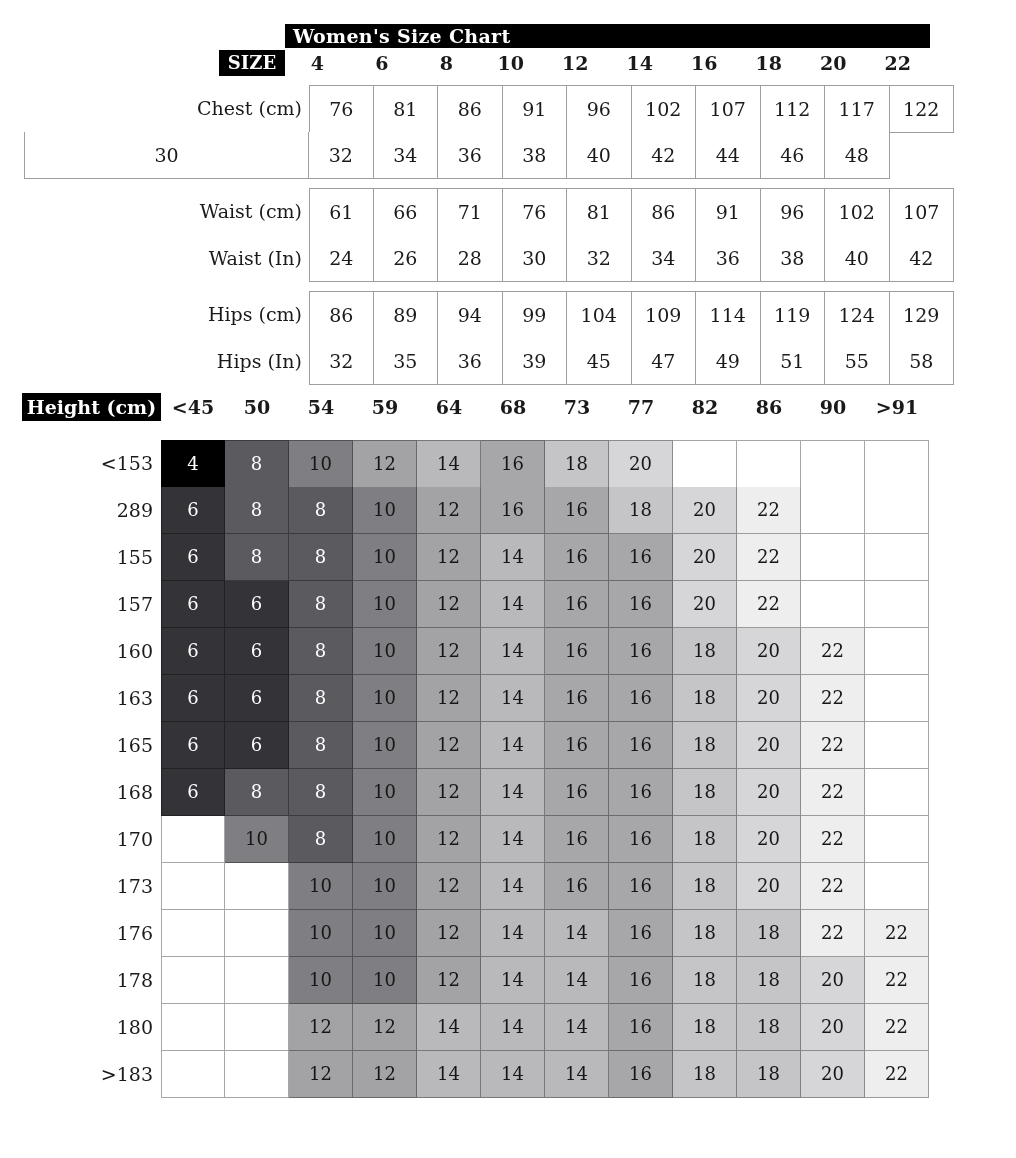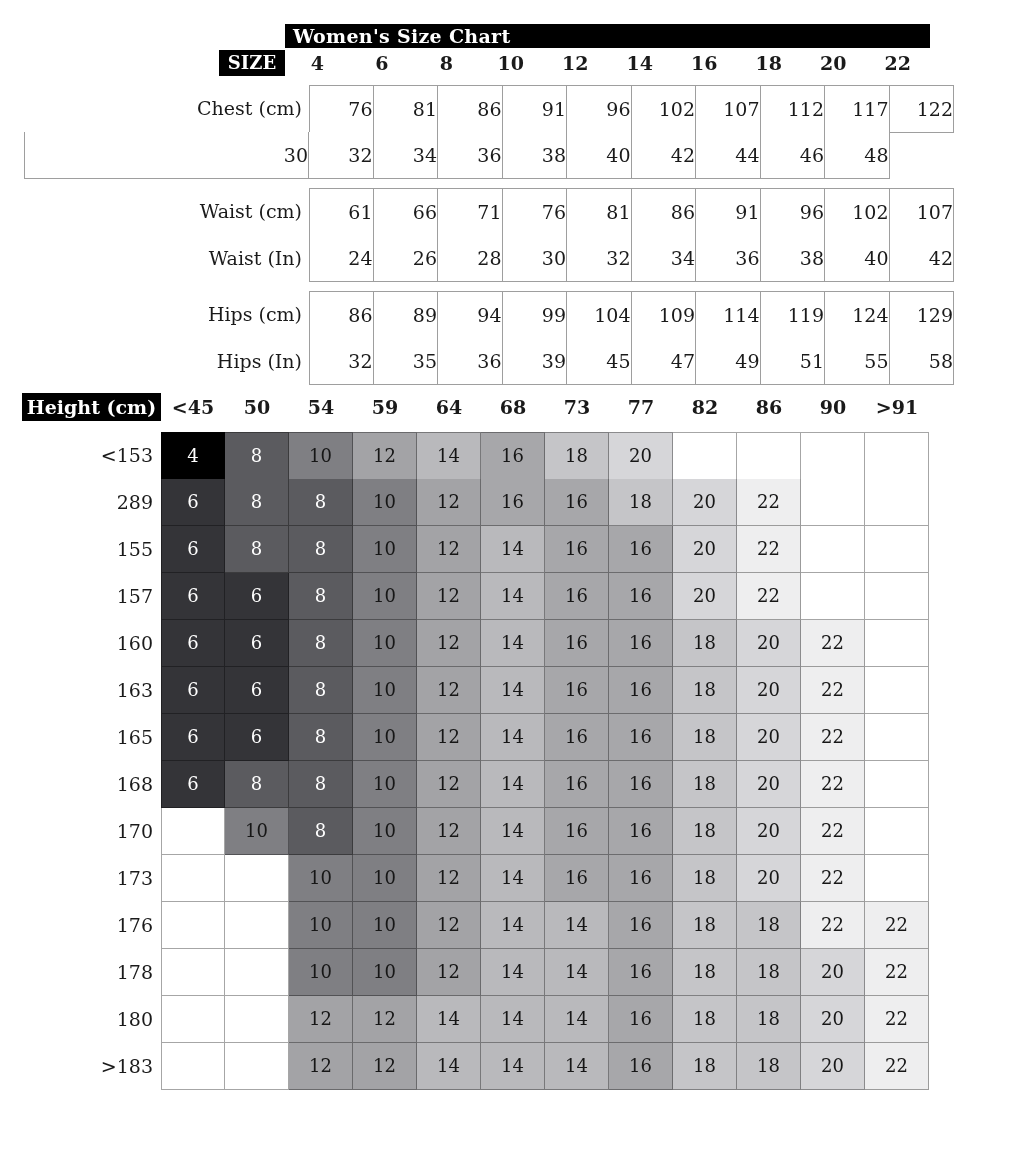--- a/index.html
+++ b/index.html
@@ -33,31 +33,31 @@
   .hdr-num{
     font-weight:700;font-size:19px;text-align:center;line-height:26px;
   }
   .t1 .data-row{height:47px;padding-left:24px;}
   .t1 .data-row.gap-after{margin-bottom:9px;}
   .row-label{
     font-size:19px;text-align:right;padding-right:7px;line-height:47px;
     white-space:nowrap;
   }
   .t1 .cell{
-    background:#fff;font-size:19px;text-align:right;line-height:46px;
+    background:#fff;font-size:19px;text-align:center;line-height:46px;
     border-right:1px solid #9e9e9e;border-bottom:1px solid #9e9e9e;
   }
   .t1 .cell.first{border-left:1px solid #9e9e9e;}
   .t1 .data-row.block-start .cell{border-top:1px solid #9e9e9e;}
 
   
   .t2{margin-top:8px;width:929px;}
   .t2-banner-row{display:grid;grid-template-columns:161px 768px;height:28px;margin-bottom:1px;}
   .t2 .banner{line-height:28px;}
-  .t2-header-row{height:38px;margin-bottom:1px;}
+  .t2-header-row{height:38px;margin-bottom:9px;}
   .height-box{
     background:#000;color:#fff;font-weight:700;font-size:19px;
     text-align:center;line-height:28px;height:28px;
     margin-left:22px;
   }
   .t2 .hdr-num{line-height:28px;}
   .t2 .data-row{height:47px;}
   .t2 .row-label{line-height:47px;padding-right:8px;}
   .t2 .cell{
     font-size:18px;text-align:center;line-height:46px;

